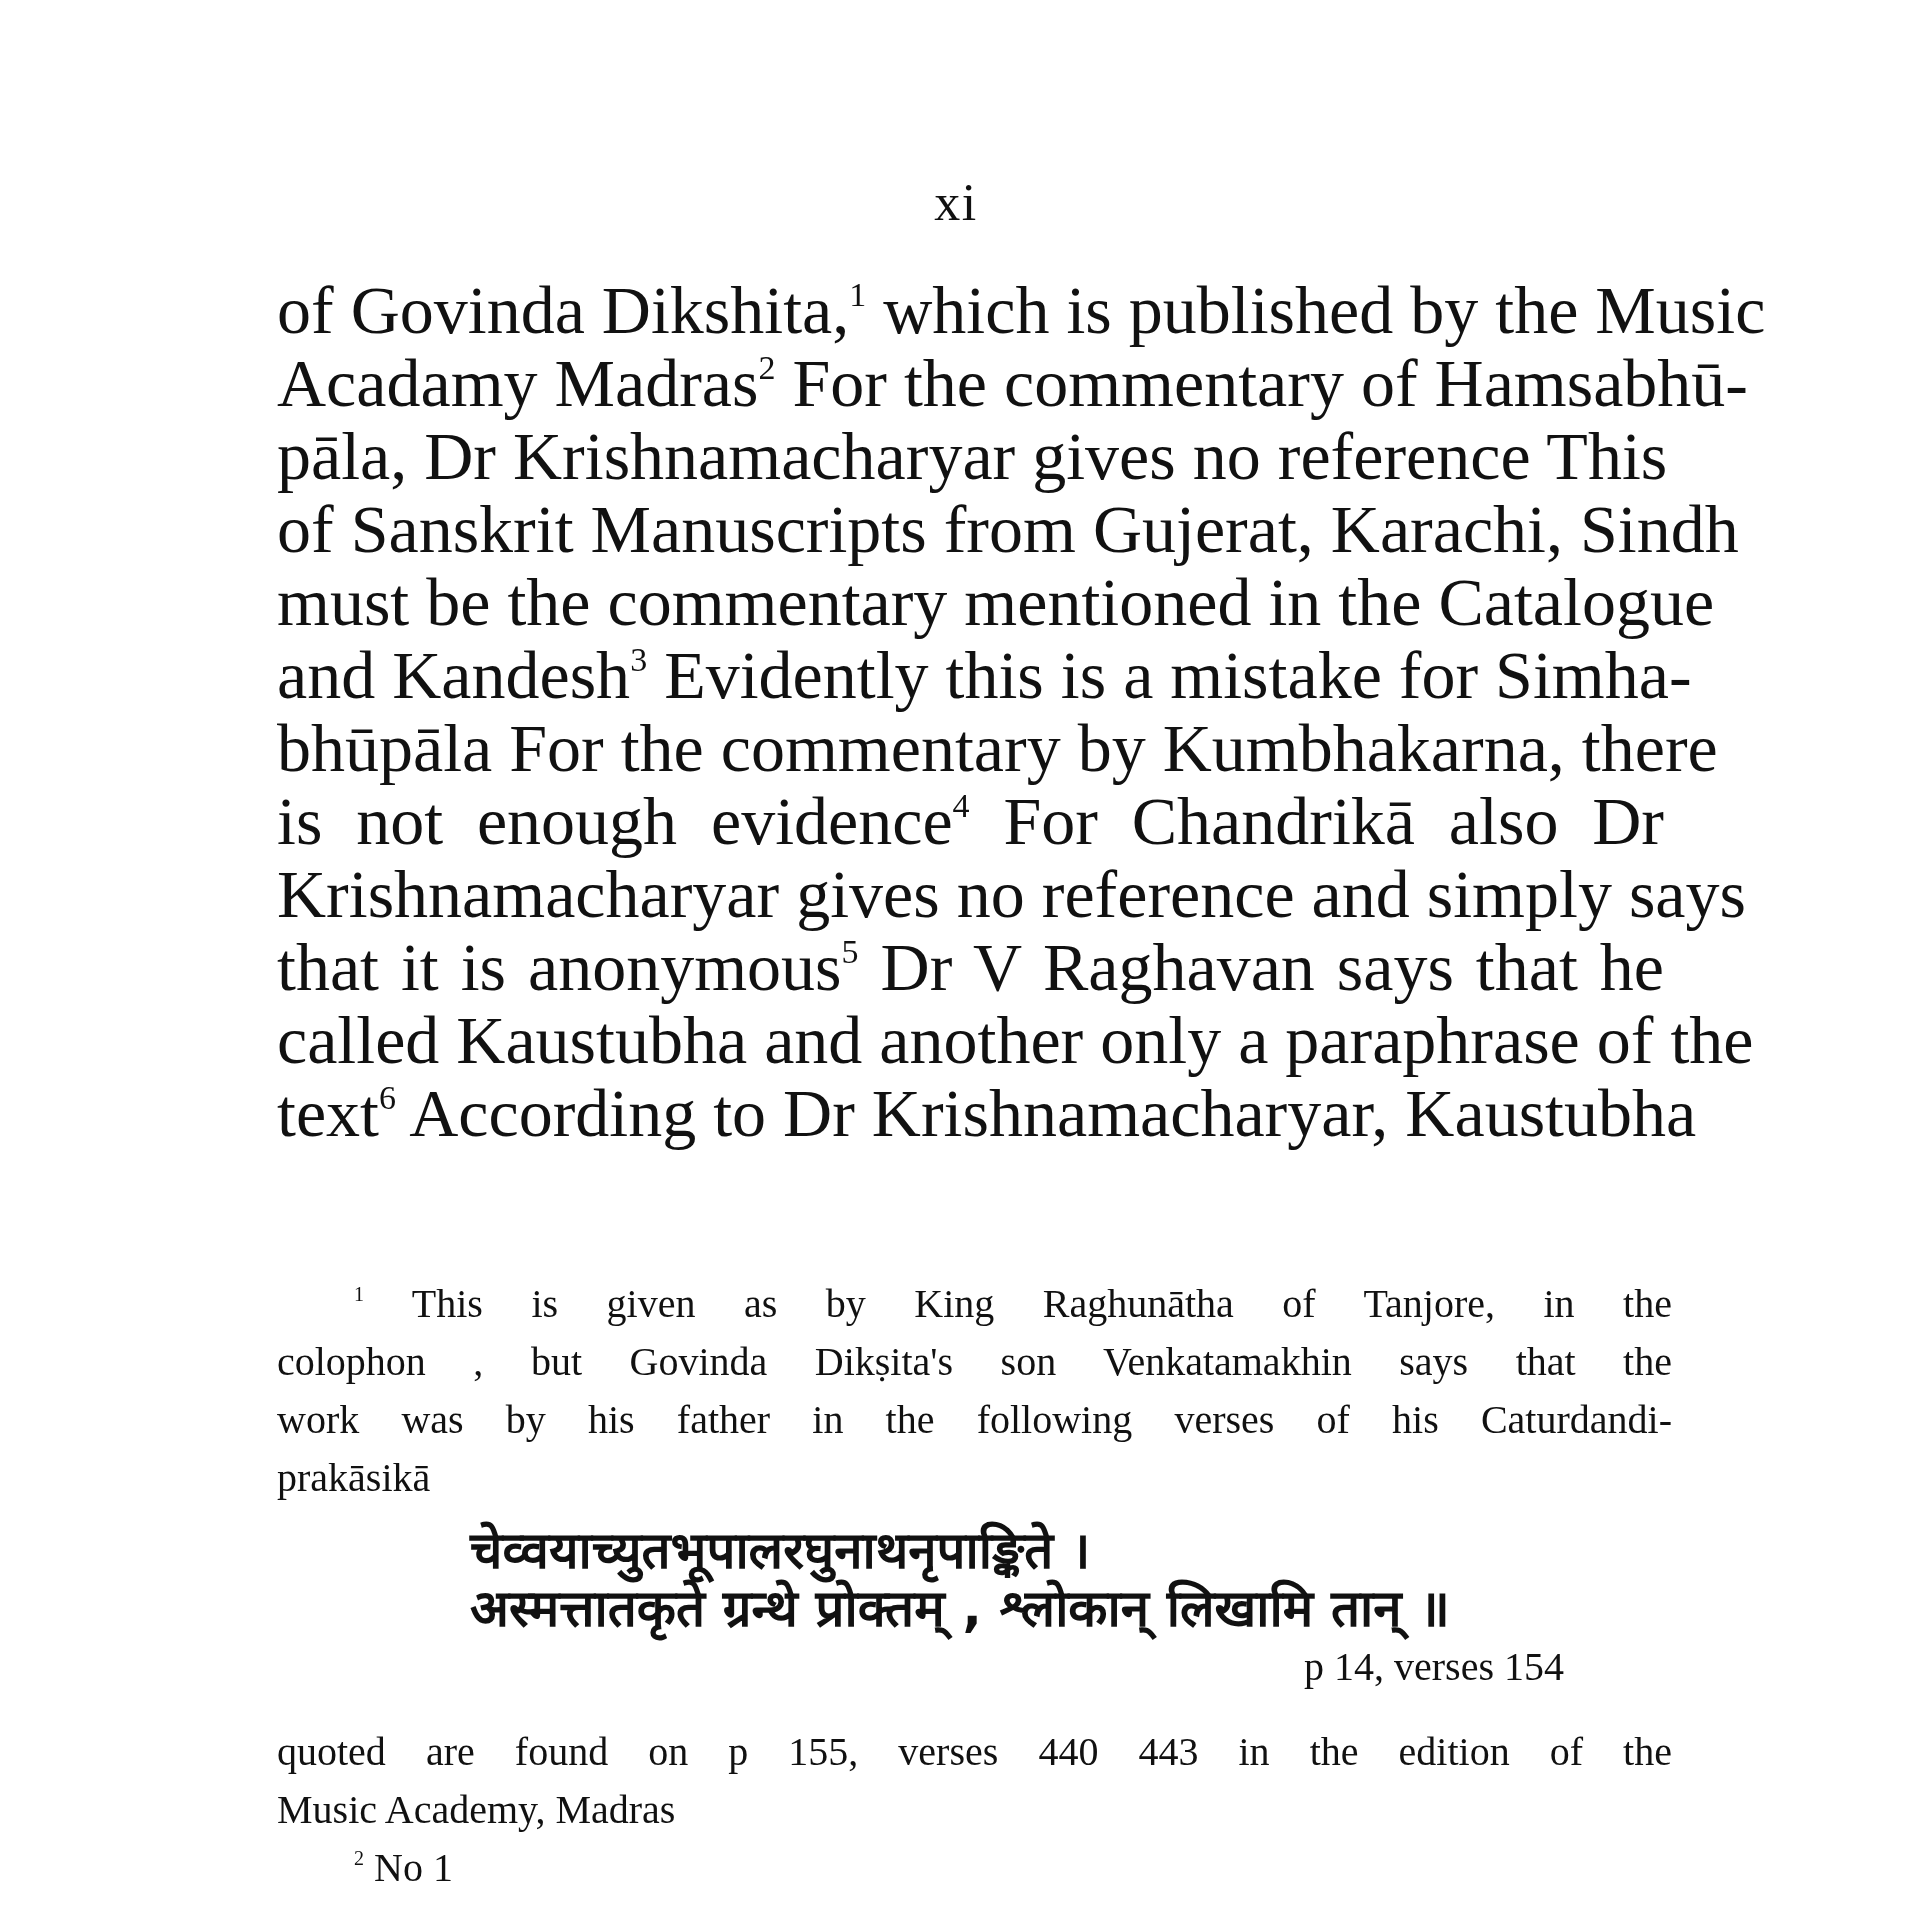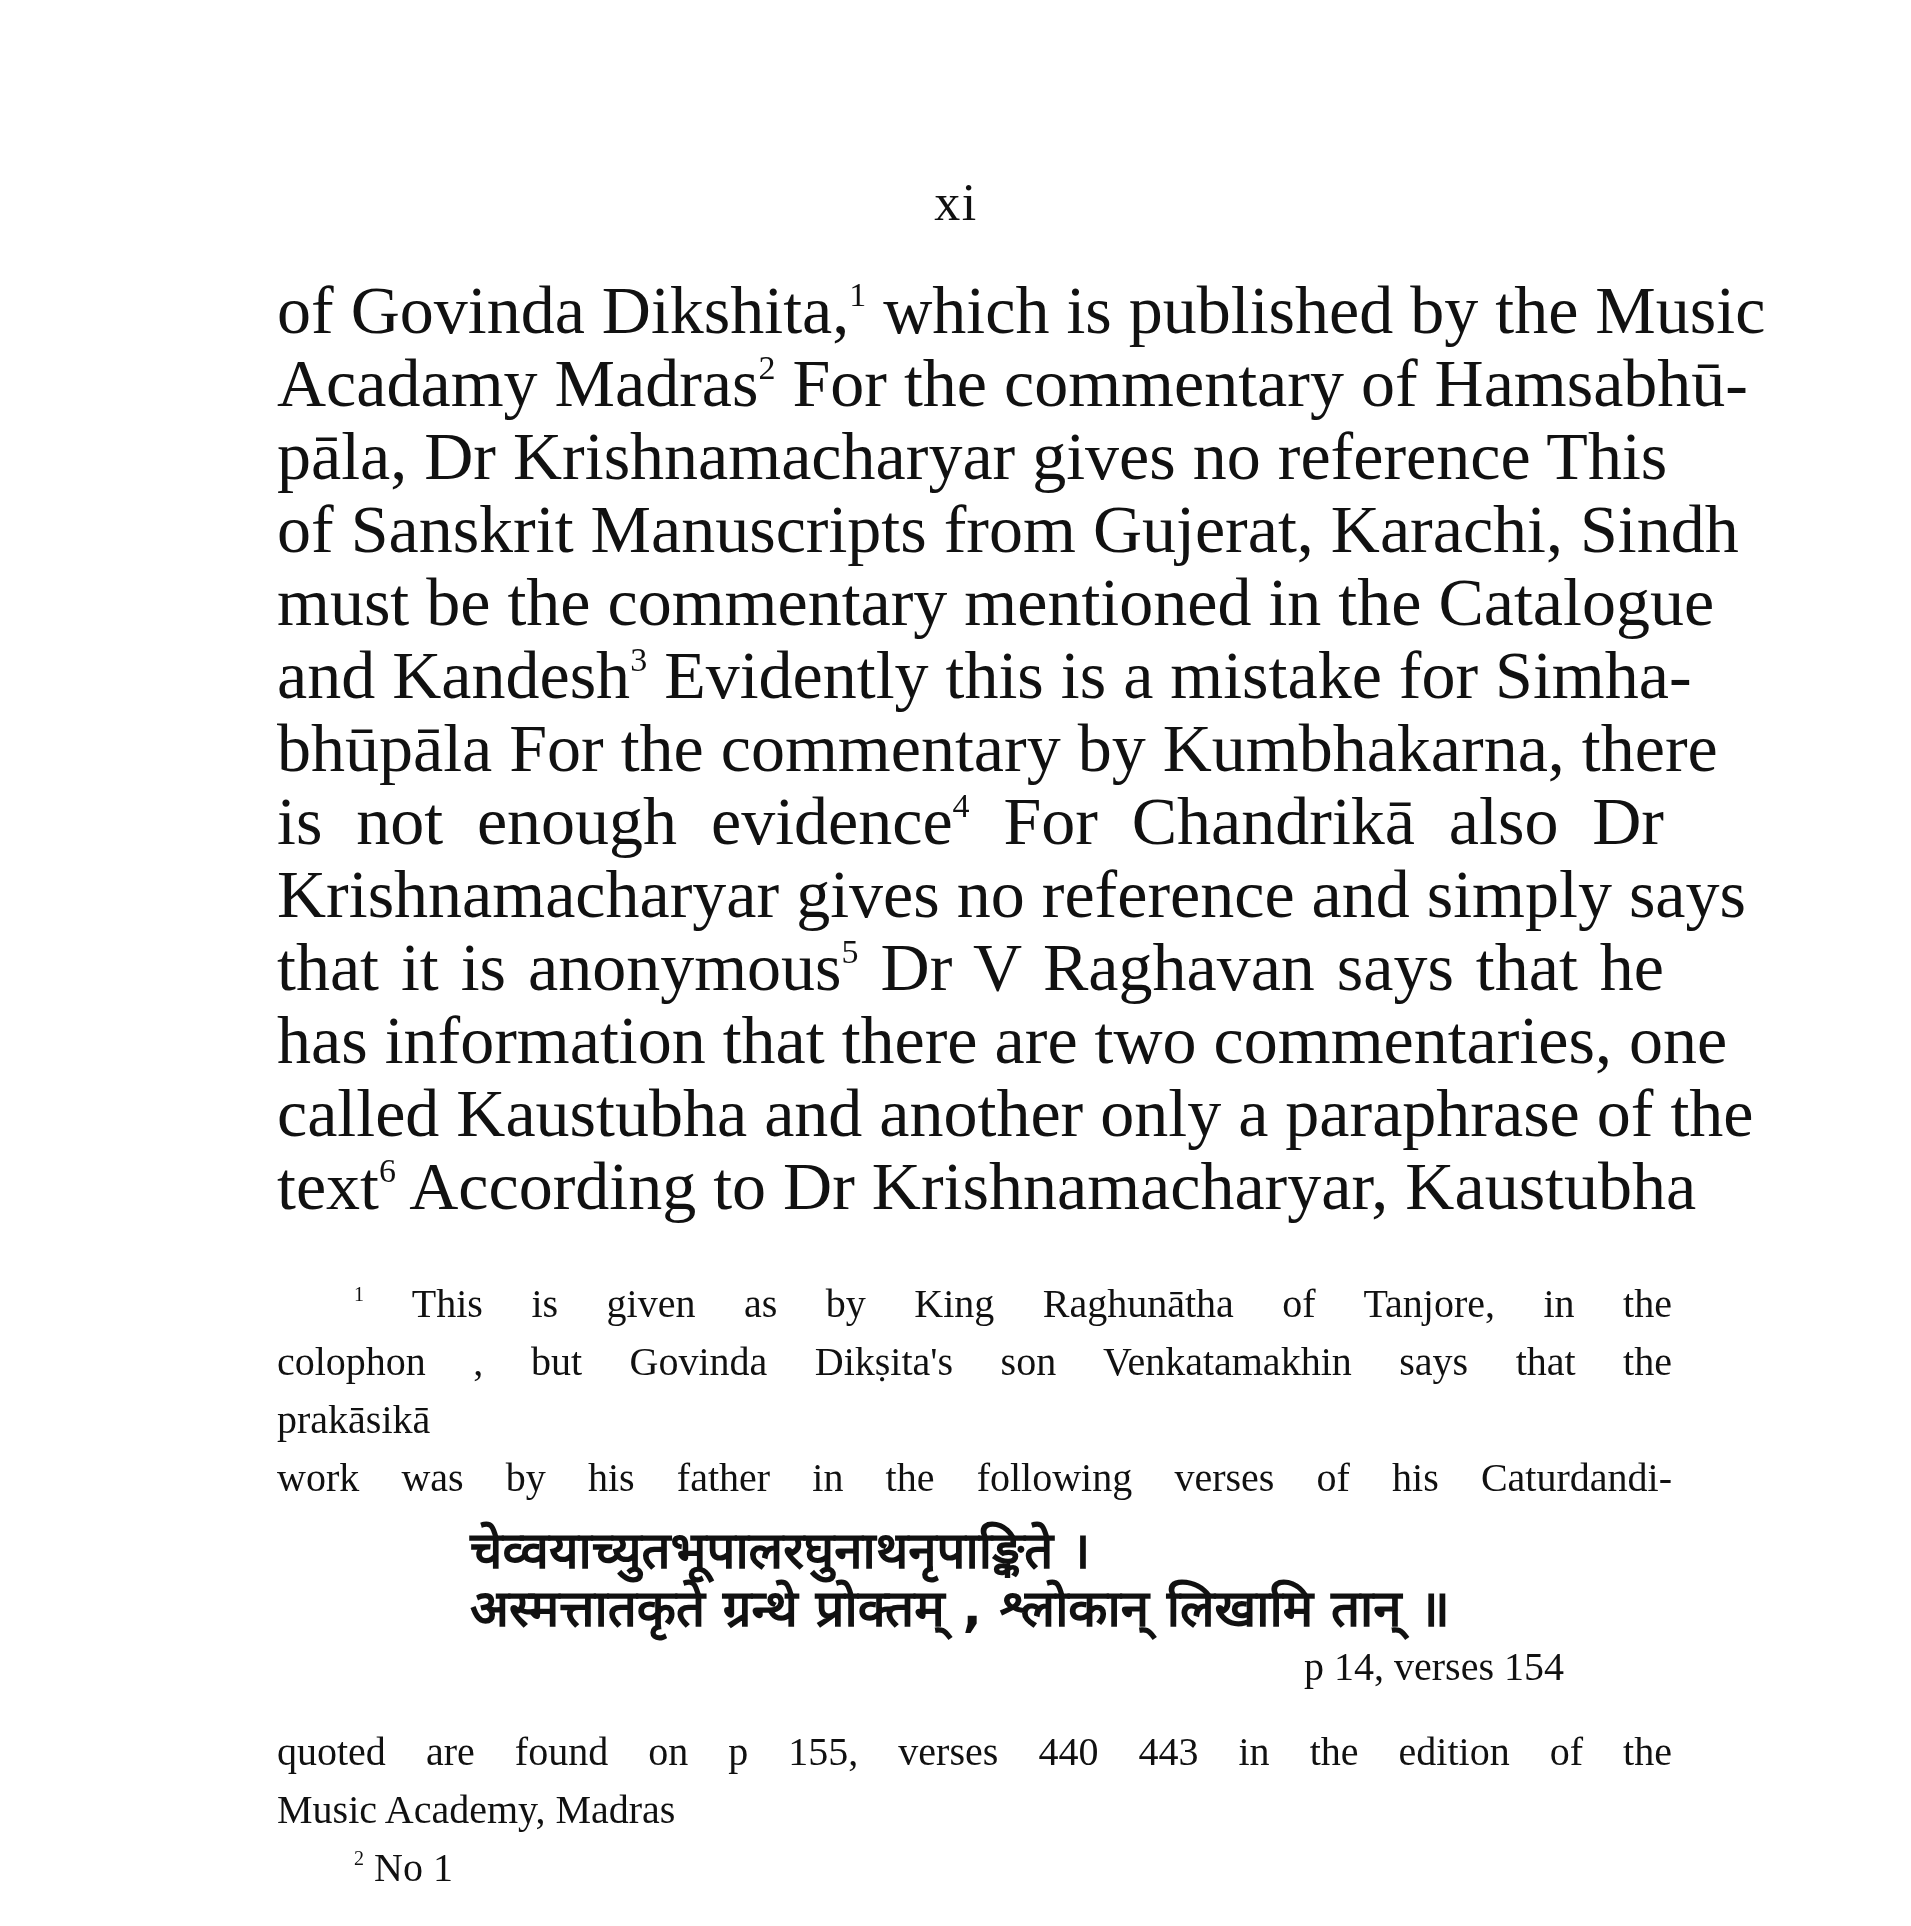--- a/index.html
+++ b/index.html
@@ -29,31 +29,30 @@
   <span class="line"><span>of Govinda Dikshita,</span><sup>1</sup><span> which is published by the Music</span></span>
   <span class="line"><span>Acadamy Madras</span><sup>2</sup><span>  For the commentary of Hamsabhū-</span></span>
   <span class="line">pāla, Dr Krishnamacharyar gives no reference  This</span>
   <span class="line">of Sanskrit Manuscripts from Gujerat, Karachi, Sindh</span>
   <span class="line">must be the commentary mentioned in the Catalogue</span>
   <span class="line"><span>and Kandesh</span><sup>3</sup><span>  Evidently this is a mistake for Simha-</span></span>
   <span class="line">bhūpāla  For the commentary by Kumbhakarna, there</span>
   <span class="line"><span>is not enough evidence</span><sup>4</sup><span>  For Chandrikā also Dr</span></span>
   <span class="line">Krishnamacharyar gives no reference and simply says</span>
   <span class="line"><span>that it is anonymous</span><sup>5</sup><span>  Dr V Raghavan says that he</span></span>
-  <span class="line">has information that there are two commentaries, one</span>
   <span class="line">called Kaustubha and another only a paraphrase of the</span>
   <span class="line"><span>text</span><sup>6</sup><span>  According to Dr Krishnamacharyar, Kaustubha</span></span>
 </div>
 
 <div class="notes">
   <div>
     <span class="nline indent"><sup>1</sup> <span>This is given as by King Raghunātha of Tanjore, in the</span></span>
     <span class="nline">colophon , but Govinda Dikṣita's son Venkatamakhin says that the</span>
+    <span class="nline">work was by his father in the following verses of his Caturdandi-</span>
     <span class="nline short">prakāsikā</span>
-    <span class="nline">work was by his father in the following verses of his Caturdandi-</span>
     <div style="height:15.4px"></div>
     <span class="sk">चेव्वयाच्युतभूपालरघुनाथनृपाङ्किते ।</span>
     <span class="sk">अस्मत्तातकृते ग्रन्थे प्रोक्तम् , श्लोकान् लिखामि तान् ॥</span>
     <span class="ref">p 14, verses 154</span>
     <div style="height:27px"></div>
     <span class="nline">quoted are found on p  155, verses 440 443 in the edition of the</span>
     <span class="nline short">Music Academy, Madras</span>
   </div>
   <span class="nline short indent"><sup>2</sup> <span>No 1</span></span>
 

